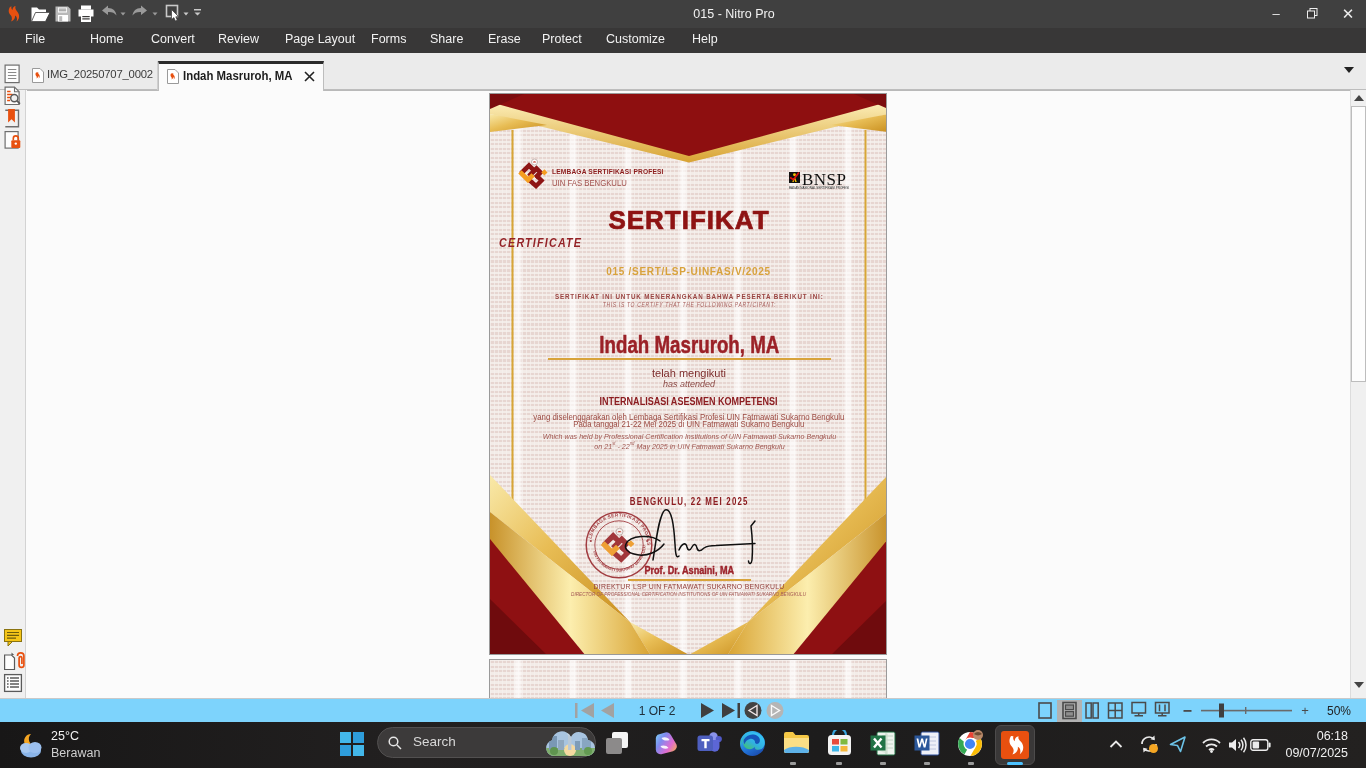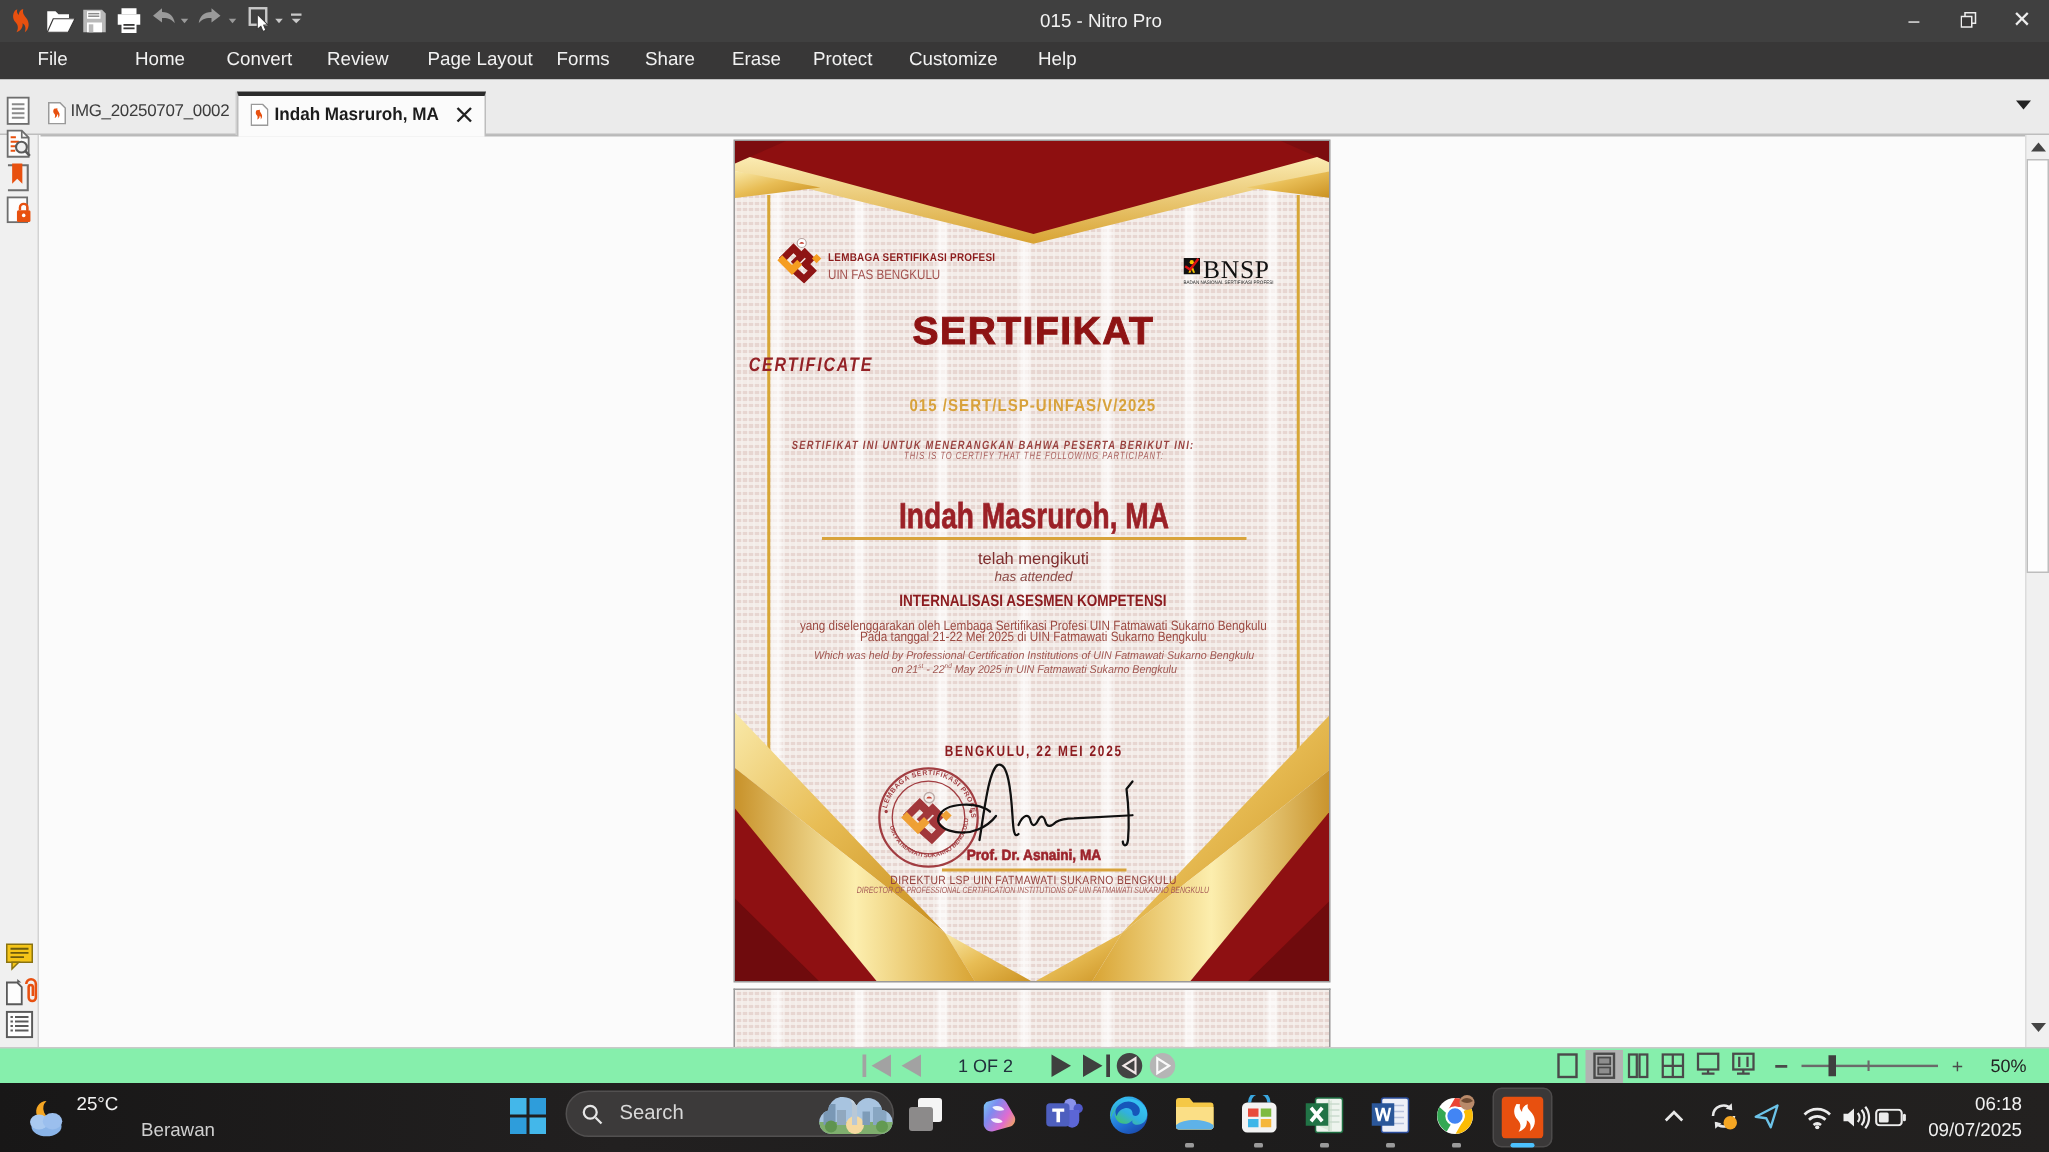--- a/index.html
+++ b/index.html
@@ -40,21 +40,21 @@
     repeating-linear-gradient(90deg, rgba(246,241,238,0.7) 0 1.5px, rgba(0,0,0,0) 1.5px 4px),
     repeating-linear-gradient(0deg, rgba(203,162,155,0.30) 0 2px, rgba(0,0,0,0) 2px 4.5px);
 }
 
 
 #scroll { position:absolute; left:1350px; top:90px; width:16px; height:608px; background:#f0f0f0; border-left:1px solid #dcdcdc; }
 #sthumb { position:absolute; left:0px; top:16px; width:15px; height:276px; background:#fdfdfd; border:1px solid #bdbdbd; }
 .sarrow { position:absolute; left:3px; width:0; height:0; border-left:5px solid transparent; border-right:5px solid transparent; }
 
 
-#bottombar { position:absolute; left:0; top:698px; width:1366px; height:24px; background:#86efac; border-top:1px solid #c9c9c9; }
+#bottombar { position:absolute; left:0; top:698px; width:1366px; height:24px; background:#7dd3fc; border-top:1px solid #c9c9c9; }
 
 
 #taskbar { position:absolute; left:0; top:722px; width:1366px; height:46px; background:linear-gradient(90deg,#181717,#222020 30%,#1d1c1c 60%,#232120); }
 </style>
 </head>
 <body>
 <div id="app">
 
   <div id="titlebar">
     <svg id="qat" width="240" height="28" viewBox="0 0 240 28" style="position:absolute;left:0;top:0;">
@@ -266,21 +266,21 @@
           <circle cx="10" cy="5" r="2.6" fill="#f5c400"></circle>
           <path d="M6 18 l2.5-7 h3 l2.5 7 h-2.5 l-1.5-4.5 -1.5,4.5 z" fill="#f5c400"></path>
           <path d="M2 10 L8 14 L18 1" stroke="#e11212" stroke-width="3" fill="none"></path>
         </svg>
         <div style="position:absolute;left:312px;top:76px;font-family:'Liberation Serif',serif;font-size:17px;color:#101010;letter-spacing:0.5px;">BNSP</div>
         <div style="position:absolute;left:299px;top:91.5px;font-size:3.3px;color:#222;letter-spacing:0px;white-space:nowrap;transform:scaleX(0.92);transform-origin:left;">BADAN NASIONAL SERTIFIKASI PROFESI</div>
 
         <div style="position:absolute;left:0;top:113px;width:398px;text-align:center;font-size:26px;font-weight:bold;letter-spacing:1px;color:#8e1313;line-height:1;-webkit-text-stroke:0.7px #8e1313;">SERTIFIKAT</div>
         <div style="position:absolute;left:0;top:142px;width:398px;text-align:left;font-size:13px;font-style:italic;font-weight:bold;letter-spacing:1.5px;color:#942227;line-height:1;"><span style="display:inline-block;transform:scaleX(0.82);transform-origin:center;">CERTIFICATE</span></div>
         <div style="position:absolute;left:0;top:171.5px;width:398px;text-align:center;font-size:11.5px;font-weight:bold;letter-spacing:0.8px;color:#d8a23b;line-height:1;"><span style="display:inline-block;transform:scaleX(0.87);transform-origin:center;white-space:nowrap;">015 /SERT/LSP-UINFAS/V/2025</span></div>
-        <div style="position:absolute;left:0;top:199.3px;width:398px;text-align:left;font-size:8px;font-weight:bold;letter-spacing:1.1px;color:#9a4441;line-height:1;font-style:italic;"><span style="display:inline-block;transform:scaleX(0.78);transform-origin:center;white-space:nowrap;">SERTIFIKAT INI UNTUK MENERANGKAN BAHWA PESERTA BERIKUT INI:</span></div>
+        <div style="position:absolute;left:0;top:199.3px;width:398px;text-align:center;font-size:8px;font-weight:bold;letter-spacing:1.1px;color:#9a4441;line-height:1;"><span style="display:inline-block;transform:scaleX(0.78);transform-origin:center;white-space:nowrap;">SERTIFIKAT INI UNTUK MENERANGKAN BAHWA PESERTA BERIKUT INI:</span></div>
         <div style="position:absolute;left:0;top:207px;width:398px;text-align:center;font-size:7px;font-style:italic;letter-spacing:0.9px;color:#a85f5c;line-height:1;"><span style="display:inline-block;transform:scaleX(0.72);transform-origin:center;white-space:nowrap;">THIS IS TO CERTIFY THAT THE FOLLOWING PARTICIPANT:</span></div>
         <div style="position:absolute;left:0;top:239px;width:398px;text-align:center;font-size:24px;font-weight:bold;color:#9b2127;line-height:1;-webkit-text-stroke:0.5px #9b2127;"><span style="display:inline-block;transform:scaleX(0.78);transform-origin:center;white-space:nowrap;">Indah Masruroh, MA</span></div>
         <div style="position:absolute;left:58px;top:263.5px;width:283px;height:2px;background:#d8a33b;"></div>
         <div style="position:absolute;left:0;top:274px;width:398px;text-align:center;font-size:11px;color:#7e2d2d;line-height:1;">telah mengikuti</div>
         <div style="position:absolute;left:0;top:286px;width:398px;text-align:center;font-size:9px;font-style:italic;color:#8c4a46;line-height:1;">has attended</div>
         <div style="position:absolute;left:0;top:302px;width:398px;text-align:center;font-size:11px;font-weight:bold;color:#8c1c20;line-height:1;"><span style="display:inline-block;transform:scaleX(0.82);transform-origin:center;white-space:nowrap;">INTERNALISASI ASESMEN KOMPETENSI</span></div>
         <div style="position:absolute;left:0;top:319.5px;width:398px;text-align:center;font-size:9px;color:#9c4a42;line-height:7.5px;"><span style="display:inline-block;transform:scaleX(0.87);transform-origin:center;white-space:nowrap;">yang diselenggarakan oleh Lembaga Sertifikasi Profesi UIN Fatmawati Sukarno Bengkulu<br>Pada tanggal 21-22 Mei 2025 di UIN Fatmawati Sukarno Bengkulu</span></div>
         <div style="position:absolute;left:0;top:339.4px;width:398px;text-align:center;font-size:7.5px;font-style:italic;color:#a05650;line-height:7px;"><span style="display:inline-block;transform:scaleX(0.95);transform-origin:center;white-space:nowrap;">Which was held by Professional Certification Institutions of UIN Fatmawati Sukarno Bengkulu<br>on 21<sup style="font-size:4.5px;">st</sup> - 22<sup style="font-size:4.5px;">nd</sup> May 2025 in UIN Fatmawati Sukarno Bengkulu</span></div>
         <div style="position:absolute;left:0;top:402.5px;width:398px;text-align:center;font-size:10px;font-weight:bold;letter-spacing:1.5px;color:#8c1c20;line-height:1;"><span style="display:inline-block;transform:scaleX(0.79);transform-origin:center;white-space:nowrap;">BENGKULU, 22 MEI 2025</span></div>
 
@@ -376,21 +376,21 @@
 
   <div id="taskbar">
 
     <svg width="30" height="28" viewBox="0 0 30 28" style="position:absolute;left:17px;top:9px;">
       <path d="M14 3 a7 7 0 0 0 5 12 a7 7 0 1 1 -5 -12" fill="#f5a623"></path>
       <ellipse cx="14" cy="20" rx="10" ry="6.5" fill="#8ab4e8"></ellipse>
       <ellipse cx="9" cy="17" rx="6" ry="5" fill="#a9c9f0"></ellipse>
       <ellipse cx="18" cy="16.5" rx="6.5" ry="5.5" fill="#9bbfee"></ellipse>
     </svg>
     <div style="position:absolute;left:51px;top:7px;color:#f2f2f2;font-size:12.5px;">25°C</div>
-    <div style="position:absolute;left:51px;top:24px;color:#cfcfcf;font-size:12.5px;margin-left:43px;">Berawan</div>
+    <div style="position:absolute;left:51px;top:24px;color:#cfcfcf;font-size:12.5px;">Berawan</div>
 
     <svg width="24" height="24" viewBox="0 0 24 24" style="position:absolute;left:340px;top:10px;">
       <rect x="0" y="0" width="11" height="11" fill="#43b7ea"></rect>
       <rect x="13" y="0" width="11" height="11" fill="#2e9ddb"></rect>
       <rect x="0" y="13" width="11" height="11" fill="#2e9ddb"></rect>
       <rect x="13" y="13" width="11" height="11" fill="#43b7ea"></rect>
     </svg>
 
     <div style="position:absolute;left:377px;top:5px;width:219px;height:31px;border-radius:16px;background:#3c3a3a;border:1px solid #525050;"></div>
     <svg width="14" height="14" viewBox="0 0 14 14" style="position:absolute;left:388px;top:14px;">

